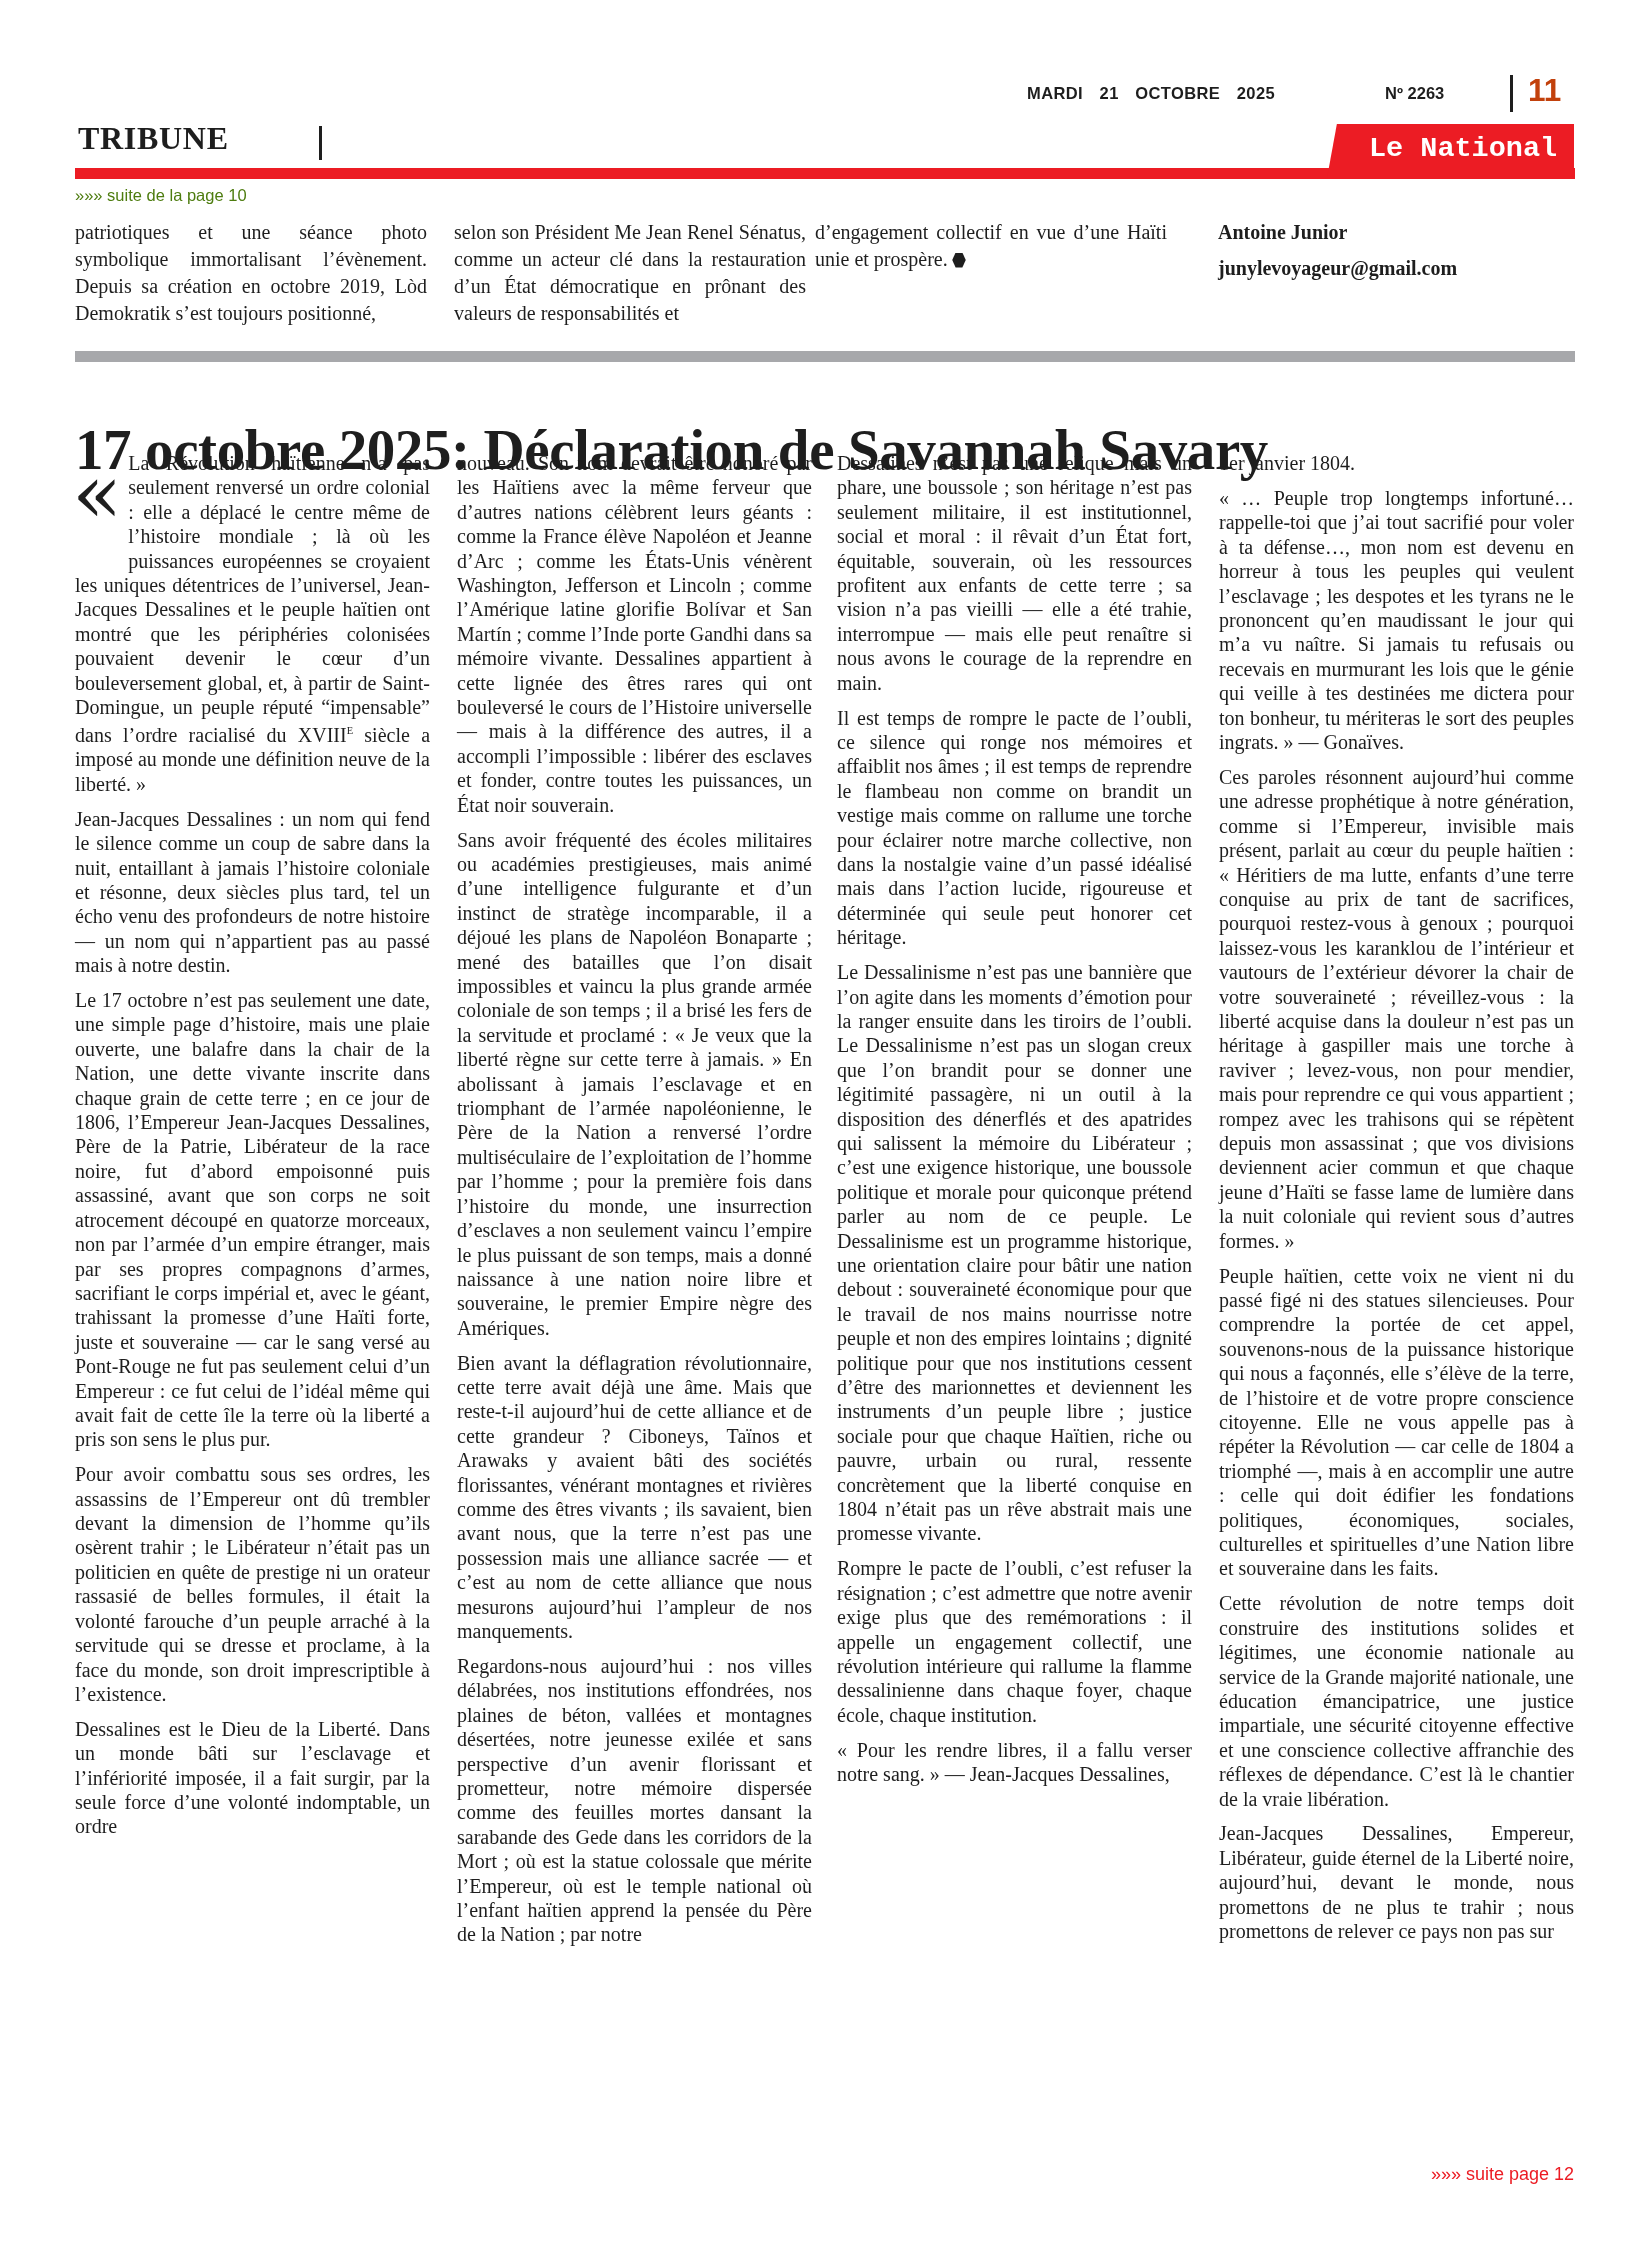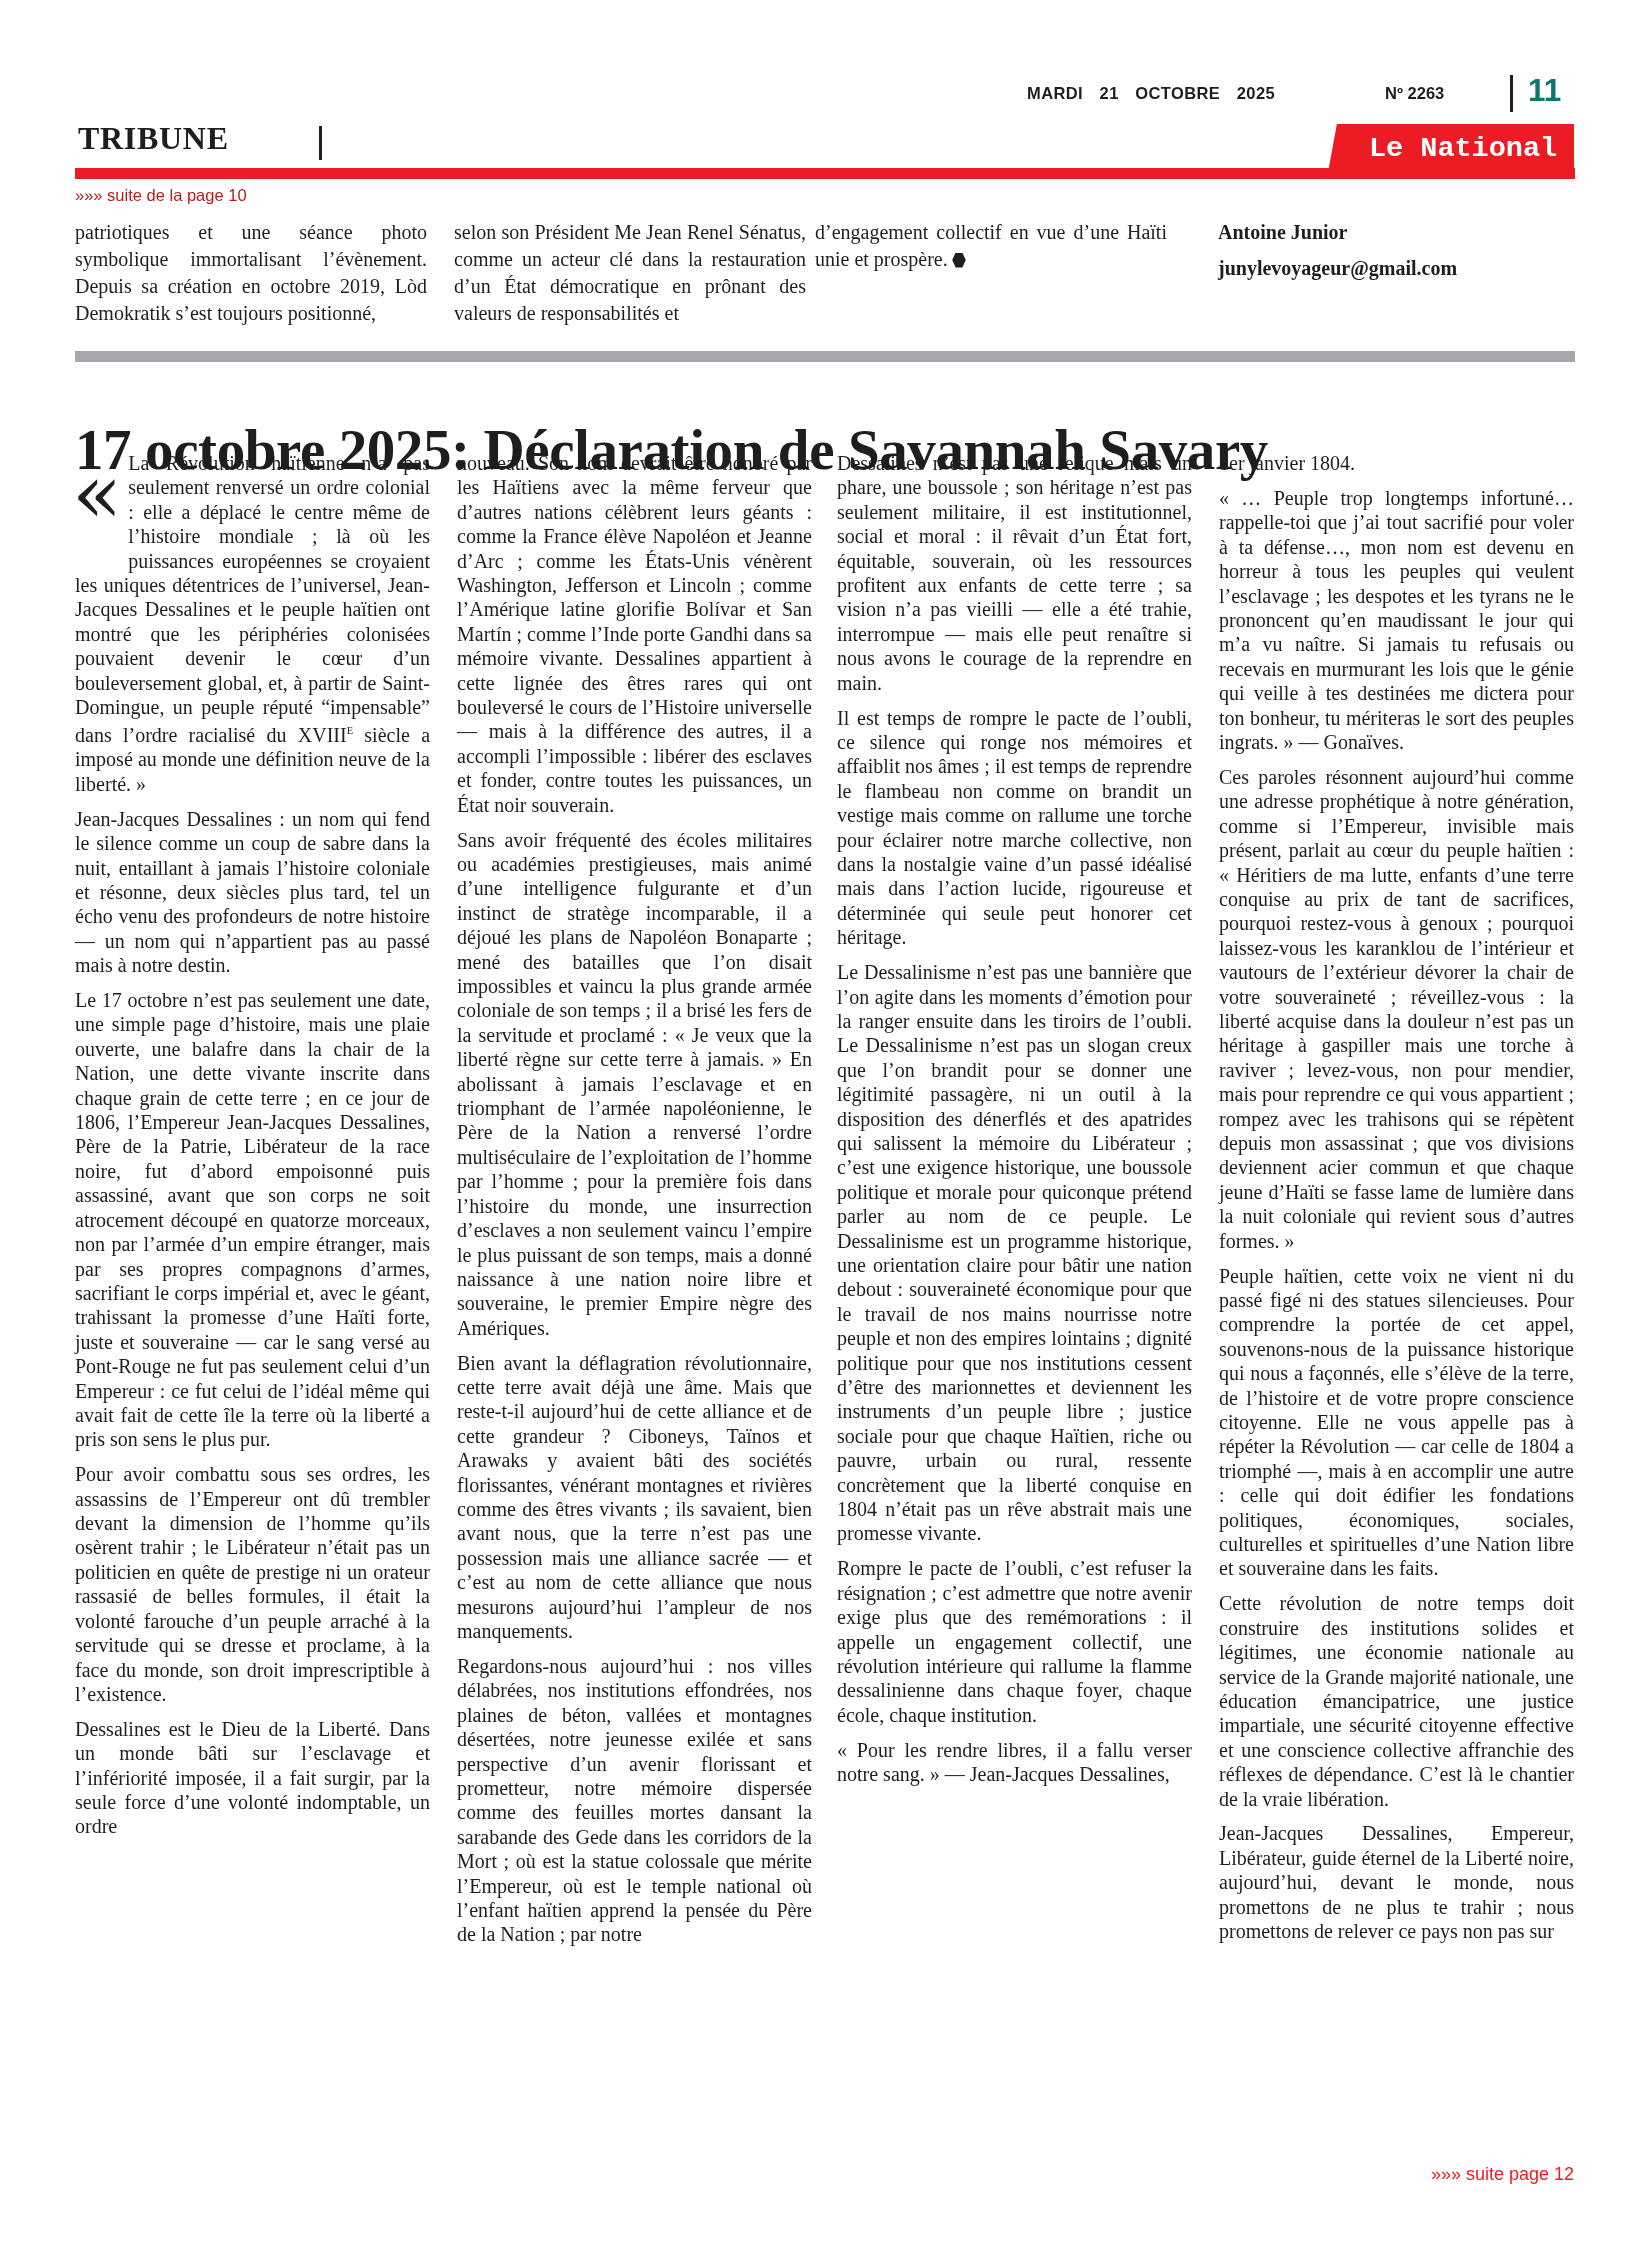--- a/index.html
+++ b/index.html
@@ -3,27 +3,27 @@
   <meta charset="utf-8">
   <style>
     html, body { margin: 0; padding: 0; background: #ffffff; }
     body { width: 1650px; height: 2250px; position: relative; overflow: hidden; color: #1e1e1e; }
 
     
     #date-line { position: absolute; top: 84px; left: 1027px; font-family: "Liberation Sans", sans-serif; font-weight: bold; font-size: 16.5px; letter-spacing: 0.4px; color: #1e1e1e; }
     #date-line span { margin-right: 16.5px; }
     #issue-number { position: absolute; top: 84px; left: 1385px; font-family: "Liberation Sans", sans-serif; font-weight: bold; font-size: 16.5px; color: #1e1e1e; }
     #page-divider { position: absolute; top: 75px; left: 1510px; width: 3px; height: 37px; background: #1e1e1e; }
-    #page-number { position: absolute; top: 72px; left: 1528px; font-family: "Liberation Sans", sans-serif; font-weight: bold; font-size: 31.5px; color: #0f766e; }
+    #page-number { position: absolute; top: 72px; left: 1528px; font-family: "Liberation Sans", sans-serif; font-weight: bold; font-size: 31.5px; color: #c2410c; }
     #section-label { position: absolute; top: 120px; left: 78px; font-family: "Liberation Serif", serif; font-weight: bold; font-size: 32px; letter-spacing: 0.7px; color: #1e1e1e; }
     #section-divider { position: absolute; top: 126px; left: 319px; width: 3px; height: 34px; background: #1e1e1e; }
     #red-rule { position: absolute; top: 168px; left: 75px; width: 1500px; height: 10.5px; background: #ec1c24; }
     #brand-tab { position: absolute; top: 124px; left: 1327px; width: 247px; height: 54px; background: #ec1c24; clip-path: polygon(4% 0, 100% 0, 100% 100%, 0 100%); }
     #brand-name { position: absolute; top: 132px; left: 1369px; font-family: Liberation Mono, monospace; font-weight: bold; font-size: 28.5px; color: #ffffff; }
-    #continued-from { position: absolute; top: 186px; left: 75px; font-family: "Liberation Sans", sans-serif; font-size: 16.5px; color: #b91c1c; }
+    #continued-from { position: absolute; top: 186px; left: 75px; font-family: "Liberation Sans", sans-serif; font-size: 16.5px; color: #4d7c0f; }
 
     
     .top-col { position: absolute; top: 219px; width: 352px; font-family: "Liberation Serif", serif; font-size: 20px; line-height: 27px; text-align: justify; color: #1e1e1e; }
     #top-col-1 { left: 75px; }
     #top-col-2 { left: 454px; }
     #top-col-3 { left: 815px; }
     #author-block { position: absolute; top: 219px; left: 1218px; font-family: "Liberation Serif", serif; font-weight: bold; font-size: 20px; line-height: 27px; color: #1e1e1e; }
     #author-name { display: block; }
     #author-email { display: block; margin-top: 9px; }
     .end-mark { display: inline-block; width: 13.5px; height: 15px; background: #1e1e1e; clip-path: polygon(25% 0, 75% 0, 100% 50%, 75% 100%, 25% 100%, 0 50%); vertical-align: -1.5px; margin-left: 4.5px; }

